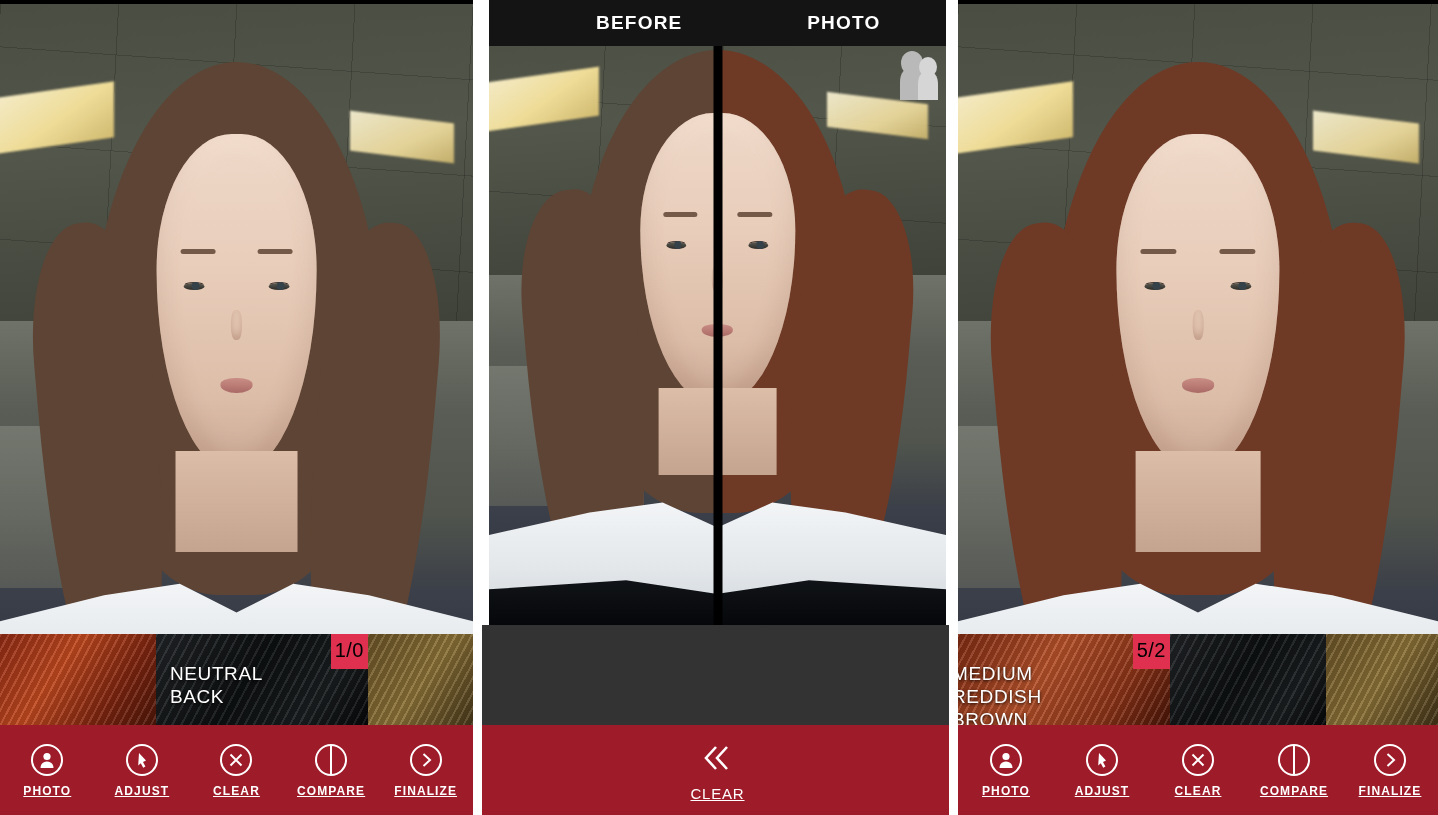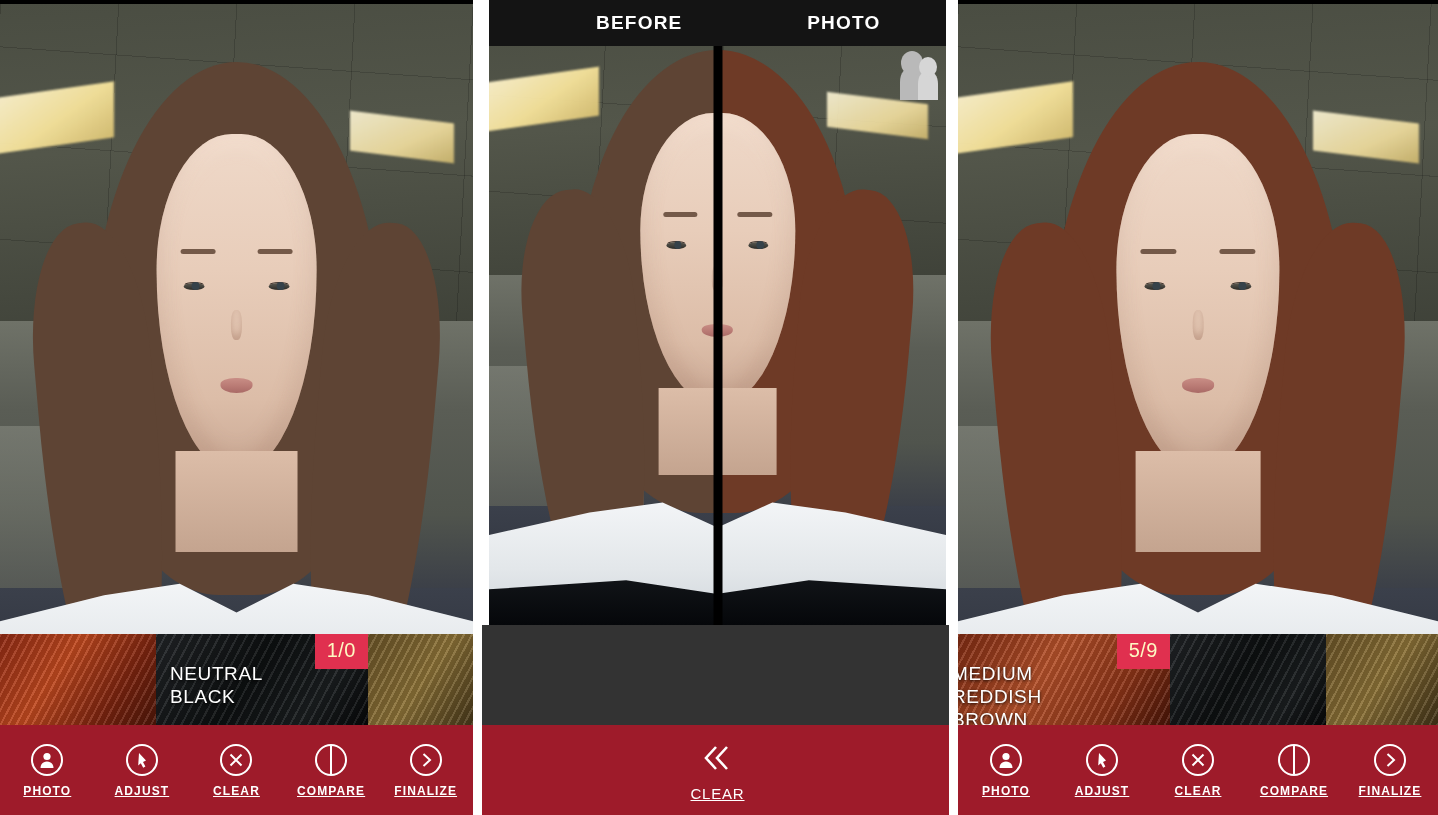--- a/index.html
+++ b/index.html
@@ -125,21 +125,21 @@
       linear-gradient(125deg,#24272a,#0e1112 45%,#1c2022 75%,#070809); }
   .tex.brown  { background:
       repeating-linear-gradient(118deg, rgba(255,255,255,0.10) 0 2px, rgba(0,0,0,0.14) 2px 7px),
       linear-gradient(125deg,#6a5327,#8d7338 40%,#4a3a1b 75%,#271d0d); }
   .tex.auburn { background:
       repeating-linear-gradient(118deg, rgba(255,255,255,0.11) 0 2px, rgba(0,0,0,0.12) 2px 7px),
       linear-gradient(125deg,#7d2a12,#b5512a 40%,#8a3317 74%,#481407); }
   .sw .label{ position:absolute; left:14px; top:28px; color:#fff; font-size:19px;
     line-height:23px; letter-spacing:.6px; text-shadow:0 1px 3px rgba(0,0,0,.85);
     white-space:pre-line; }
-  .sw .badge{ position:absolute; top:0; color:#fef9c3; font-size:20px; padding:5px 12px 7px;
+  .sw .badge{ position:absolute; top:0; color:#000000; font-size:20px; padding:5px 4px 7px;
     background:#e0304f; letter-spacing:.5px; }
 
   
   .toolbar{ position:absolute; left:0; right:0; bottom:0; height:90px; background:#9e1b2a;
     display:flex; align-items:center; }
   .tb-item{ flex:1; display:flex; flex-direction:column; align-items:center; justify-content:center;
     gap:7px; cursor:pointer; }
   .tb-item .ic{ width:34px; height:34px; }
   .tb-item .tx{ color:#fff; font-size:12px; font-weight:bold; letter-spacing:1.1px;text-decoration:underline; }
   .toolbar.mid .tb-item .ic{ width:44px; height:40px; }
@@ -181,21 +181,21 @@
         </div>
     </div>
 
     <div class="swatches">
         <div class="sw" style="width: 156px;">
           <div class="tex red"></div>
         </div>
         <div class="sw" style="width: 212px;">
           <div class="tex black"></div>
           <div class="label">NEUTRAL
-BLACK</div>
+BACK</div>
           <div class="badge" style="right: 0px;">1/0</div>
         </div>
         <div class="sw" style="width: 156px;">
           <div class="tex brown"></div>
         </div>
       </div>
 
     <div class="toolbar">
         <div class="tb-item">
           <div class="ic"><svg viewBox="0 0 34 34" width="34" height="34">
@@ -351,21 +351,21 @@
           <div class="dark"></div>
         </div>
     </div>
 
     <div class="swatches">
         <div class="sw" style="width: 212px;">
           <div class="tex auburn"></div>
           <div class="label" style="left: -6px;">MEDIUM
 REDDISH
 BROWN</div>
-          <div class="badge" style="right: 0px;">5/9</div>
+          <div class="badge" style="right: 0px;">5/2</div>
         </div>
         <div class="sw" style="width: 156px;">
           <div class="tex black"></div>
         </div>
         <div class="sw" style="width: 156px;">
           <div class="tex brown"></div>
         </div>
       </div>
 
     <div class="toolbar">

